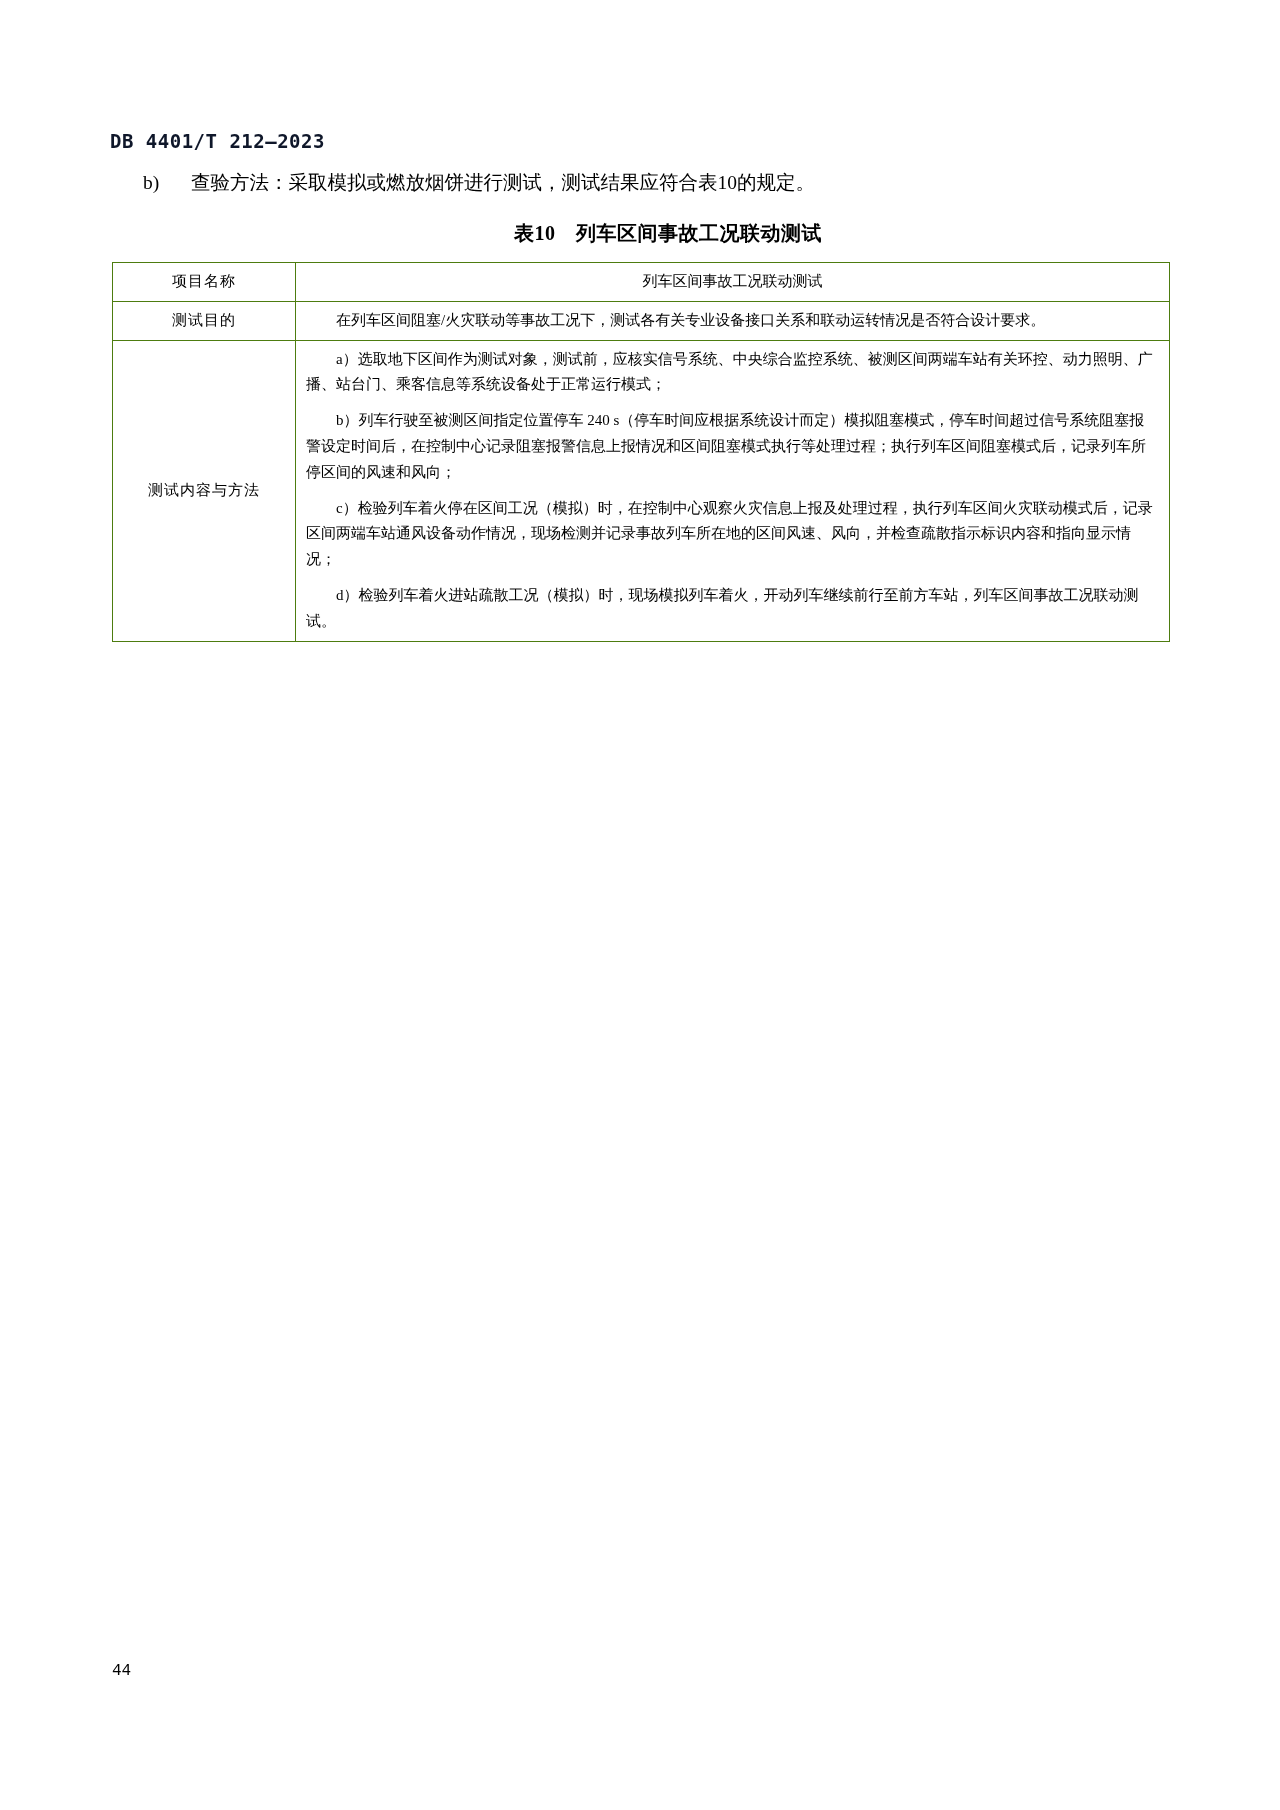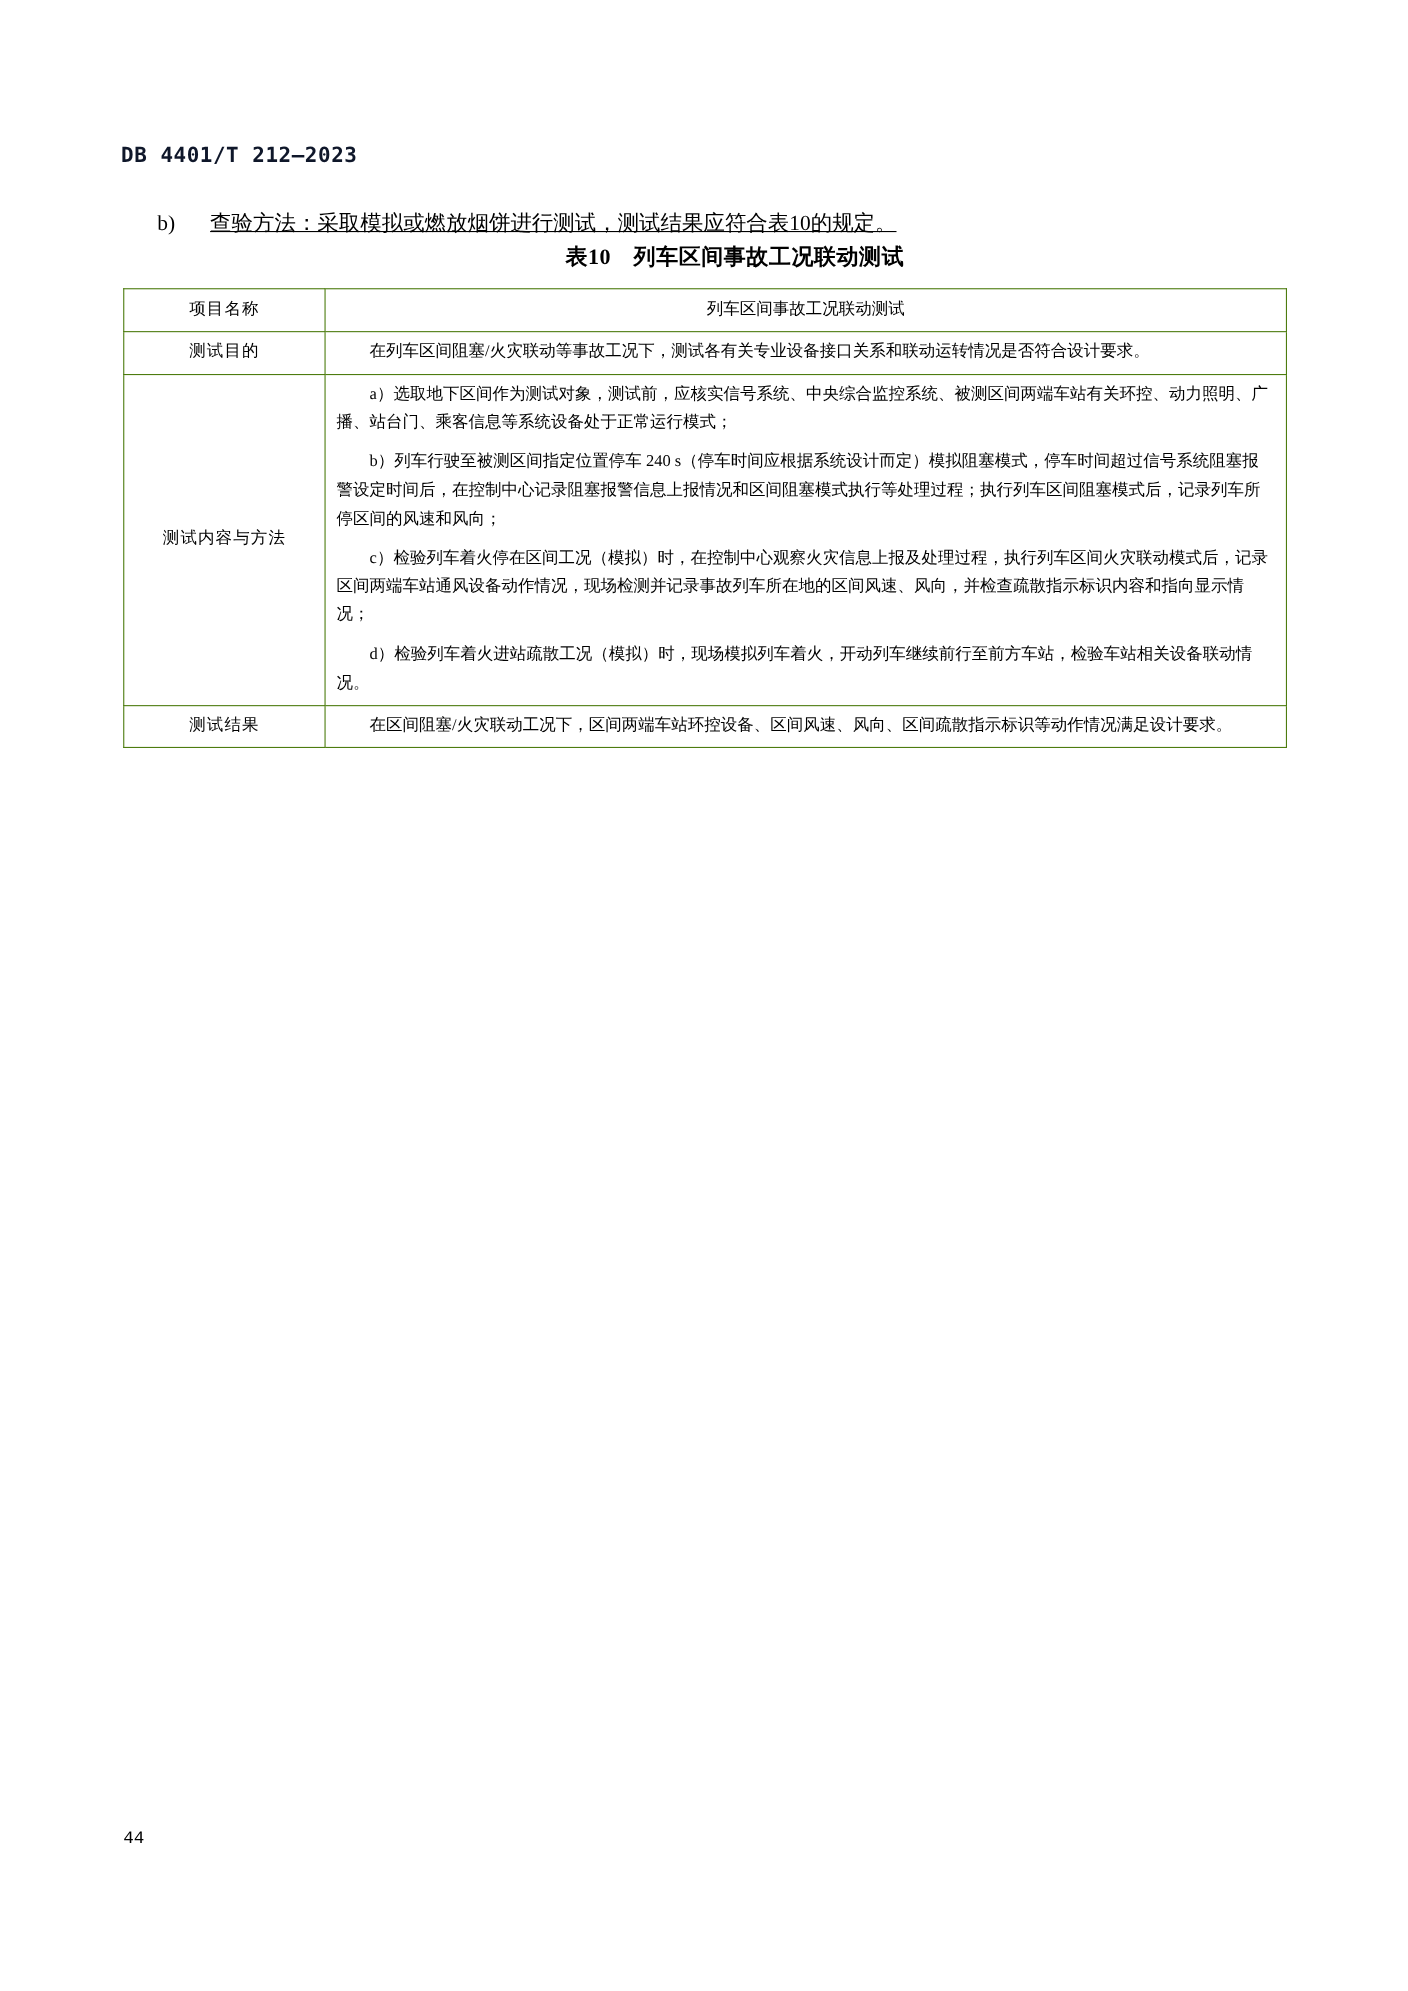--- a/index.html
+++ b/index.html
@@ -26,26 +26,25 @@
     top: 130px;
     left: 110px;
     font-family: "DejaVu Sans Mono", monospace;
     font-weight: bold;
     font-size: 19px;
     letter-spacing: 0.5px;
     color: #0f172a;
   }
   .clause {
     position: absolute;
-    top: 188px;
+    top: 167px;
     left: 143px;
     width: 1040px;
     font-size: 19.5px;
     line-height: 1.6;
-    text-decoration: underline;
   }
   .clause .marker {
     display: inline-block;
     width: 48px;
     font-family: "Liberation Serif", serif;
   }
   .table-title {
     position: absolute;
     top: 220px;
     left: 0;
@@ -129,27 +128,21 @@
         <td class="value">
           <p class="para">在列车区间阻塞/火灾联动等事故工况下，测试各有关专业设备接口关系和联动运转情况是否符合设计要求。</p>
         </td>
       </tr>
       <tr>
         <td class="label">测试内容与方法</td>
         <td class="value tall">
           <p class="para">a）选取地下区间作为测试对象，测试前，应核实信号系统、中央综合监控系统、被测区间两端车站有关环控、动力照明、广播、站台门、乘客信息等系统设备处于正常运行模式；</p>
           <p class="para">b）列车行驶至被测区间指定位置停车 240 s（停车时间应根据系统设计而定）模拟阻塞模式，停车时间超过信号系统阻塞报警设定时间后，在控制中心记录阻塞报警信息上报情况和区间阻塞模式执行等处理过程；执行列车区间阻塞模式后，记录列车所停区间的风速和风向；</p>
           <p class="para">c）检验列车着火停在区间工况（模拟）时，在控制中心观察火灾信息上报及处理过程，执行列车区间火灾联动模式后，记录区间两端车站通风设备动作情况，现场检测并记录事故列车所在地的区间风速、风向，并检查疏散指示标识内容和指向显示情况；</p>
-          <p class="para">d）检验列车着火进站疏散工况（模拟）时，现场模拟列车着火，开动列车继续前行至前方车站，检验车站相关设备联动情况。</p>
-        </td>
-      </tr>
-      <tr>
-        <td class="label">测试结果</td>
-        <td class="value">
-          <p class="para">在区间阻塞/火灾联动工况下，区间两端车站环控设备、区间风速、风向、区间疏散指示标识等动作情况满足设计要求。</p>
+          <p class="para">d）检验列车着火进站疏散工况（模拟）时，现场模拟列车着火，开动列车继续前行至前方车站，列车区间事故工况联动测试。</p>
         </td>
       </tr>
     </tbody>
   </table>
 
   <div class="page-number">44</div>
 
 </div>
 
 </body></html>

